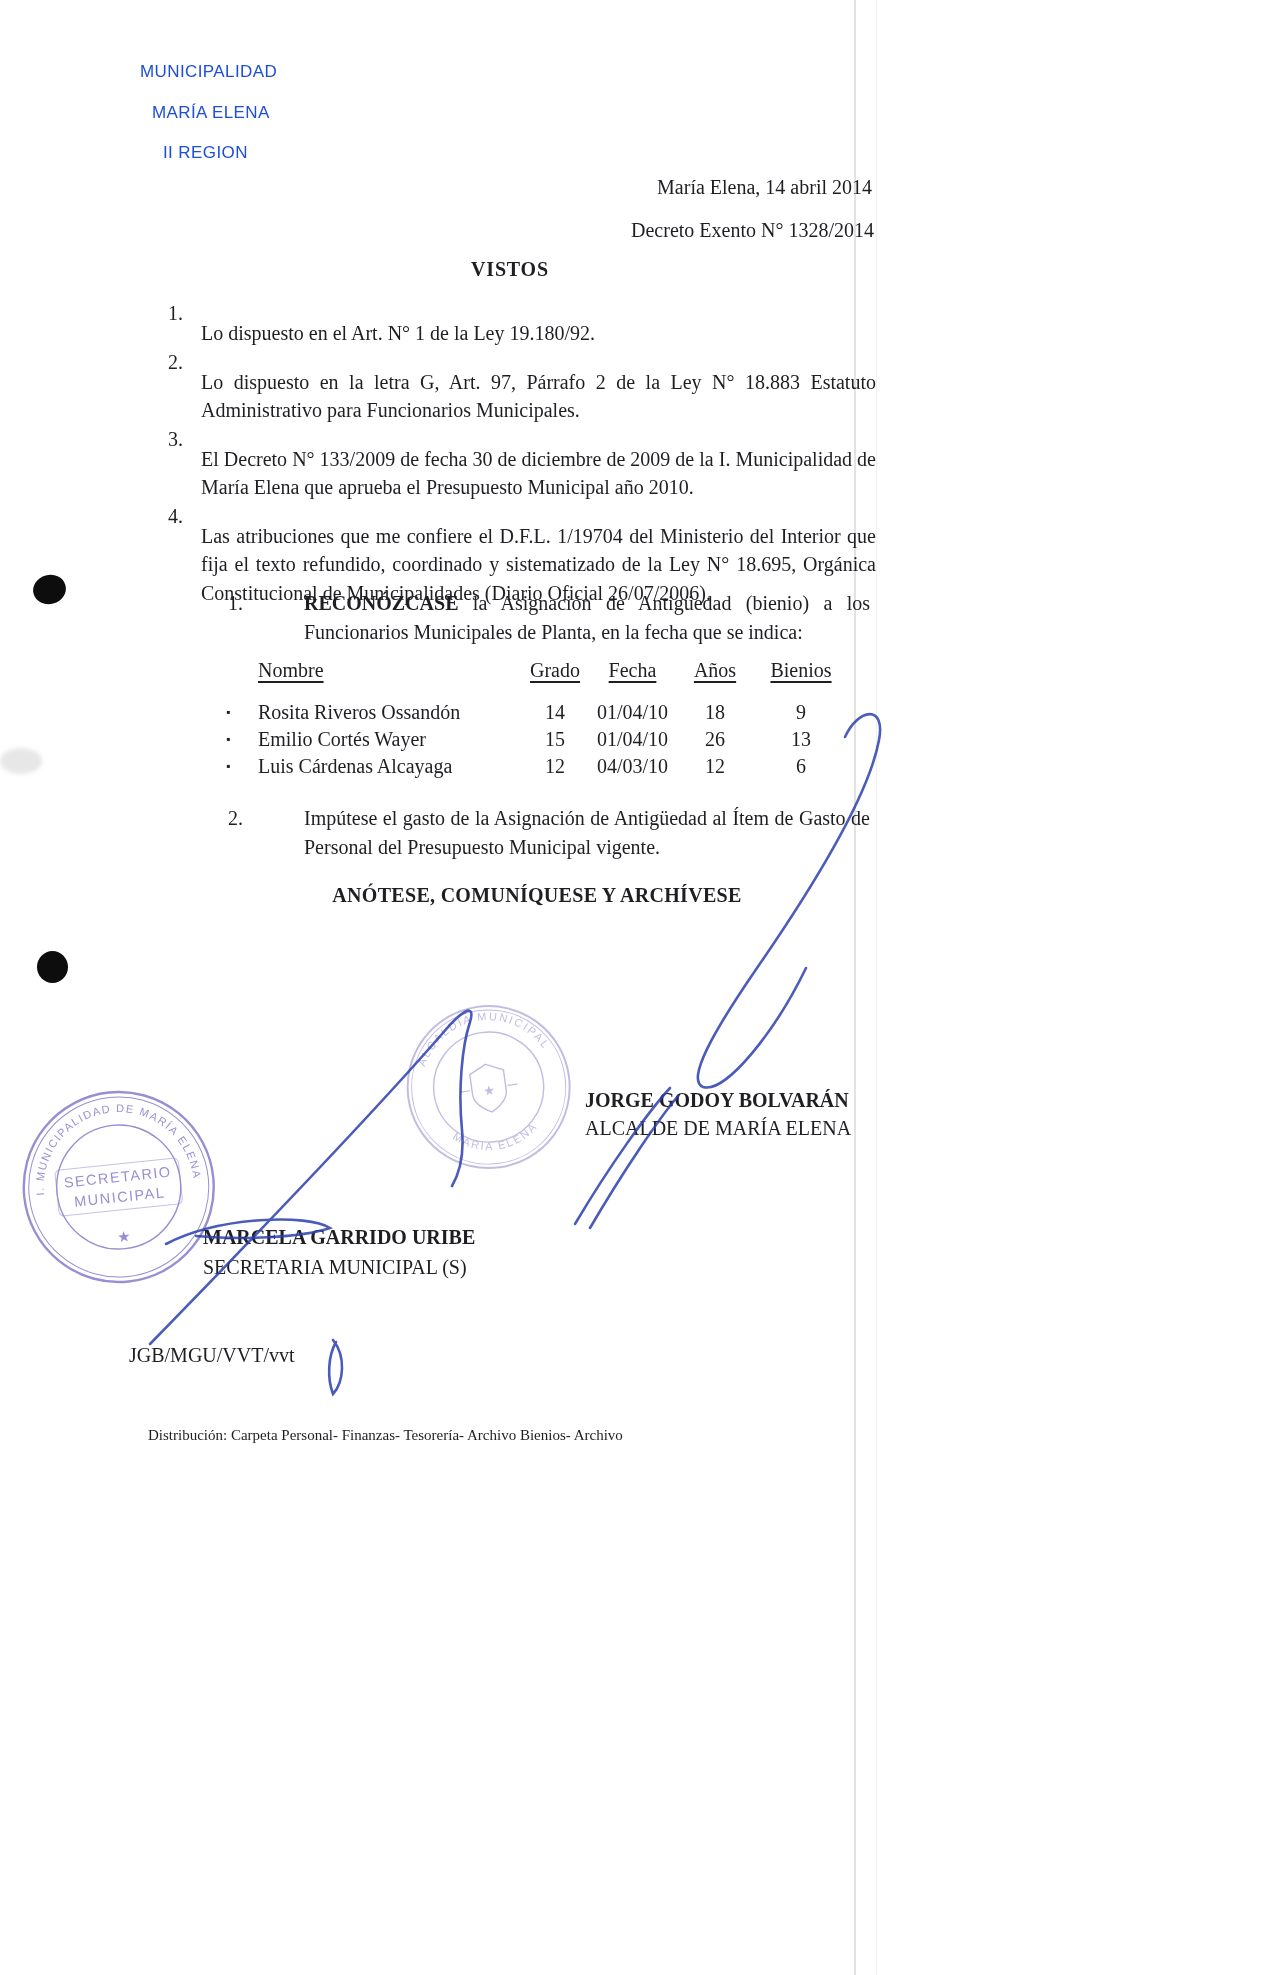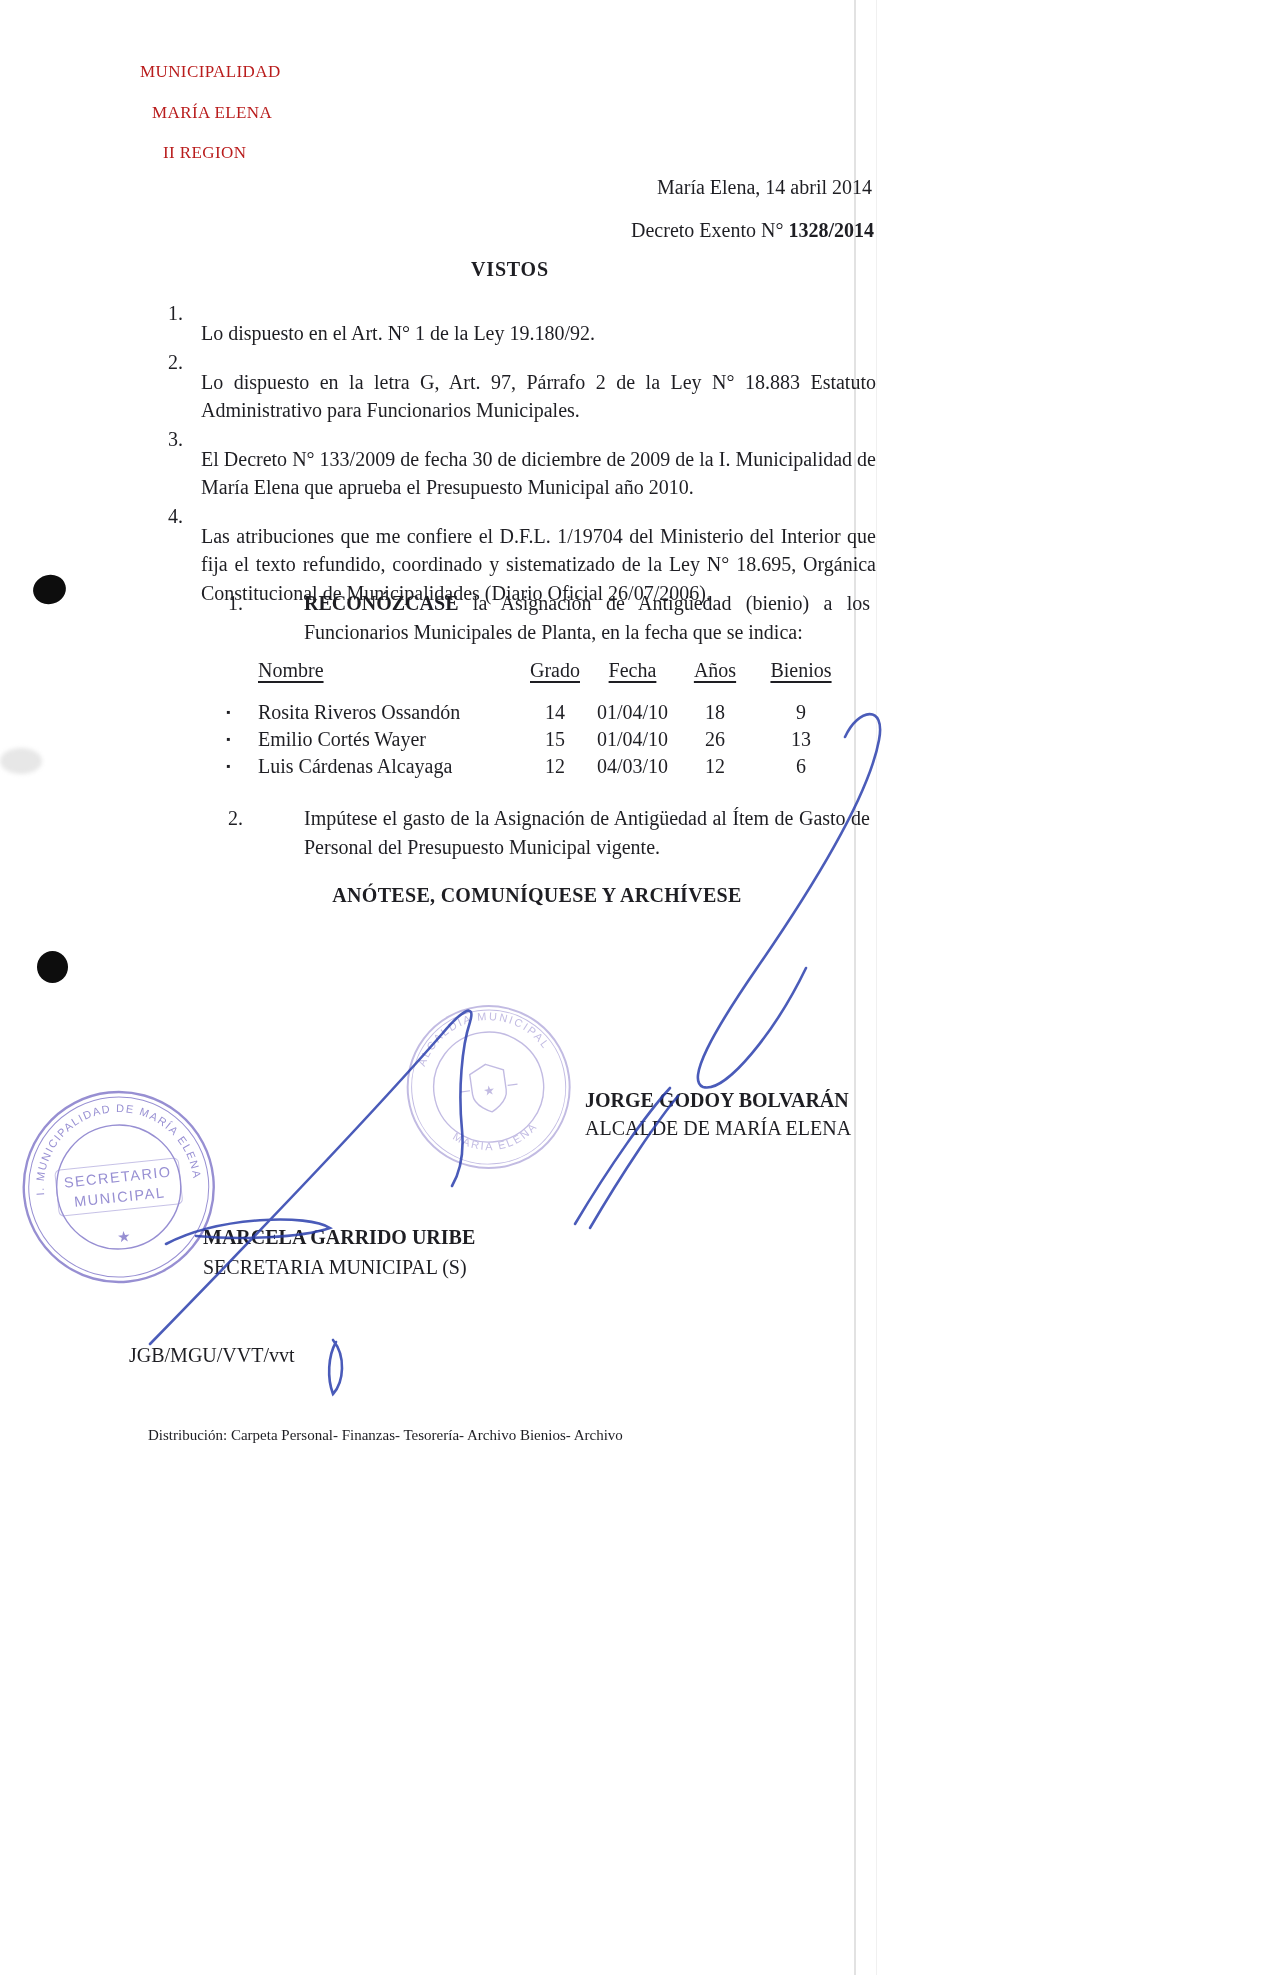--- a/index.html
+++ b/index.html
@@ -10,28 +10,28 @@
   }
   
   .scan-line-1 { position:absolute; left:854px; top:0; width:2px; height:1975px; background:rgba(150,150,150,.28); }
   .scan-line-2 { position:absolute; left:876px; top:0; width:1px; height:1975px; background:rgba(150,150,150,.14); }
   .smudge { position:absolute; left:0; top:748px; width:42px; height:26px; background:#e7e7e7; border-radius:50%; filter:blur(2px); }
   .punch-dot { position:absolute; background:#0d0d0d; border-radius:50%; }
   .dot1 { left:33px; top:575px; width:33px; height:29px; transform:rotate(-15deg); }
   .dot2 { left:37px; top:951px; width:31px; height:32px; }
 
   
-  .lh { position:absolute; font-family:Liberation Serif, serif; font-size:17px; color:#b91c1c; letter-spacing:.4px; }
+  .lh { position:absolute; font-family:Liberation Sans, sans-serif; font-size:17px; color:#1d4ed8; letter-spacing:.4px; }
   .lh1 { left:140px; top:62px; }
   .lh2 { left:152px; top:103px; }
   .lh3 { left:163px; top:143px; }
 
   .dateline { position:absolute; top:176px; right:396px; font-size:20px; }
   .decree-line { position:absolute; top:219px; right:394px; font-size:20px; }
-  .decree-number { font-weight:bold; }
+  .decree-number { font-weight:normal; }
 
   .vistos-title { position:absolute; top:258px; left:145px; width:730px; text-align:center; font-weight:bold; font-size:20px; letter-spacing:.8px; }
 
   .vistos-list { position:absolute; top:299px; left:168px; width:708px; font-size:20px; line-height:28.5px; }
   .v-item { display:flex; }
   .v-num { width:33px; flex:none; }
   .v-text { flex:1; text-align:justify;margin-top:20px; }
 
   .decreto-title { position:absolute; top:538px; left:145px; width:778px; text-align:center; font-weight:bold; font-size:20px; letter-spacing:.8px; }
 

